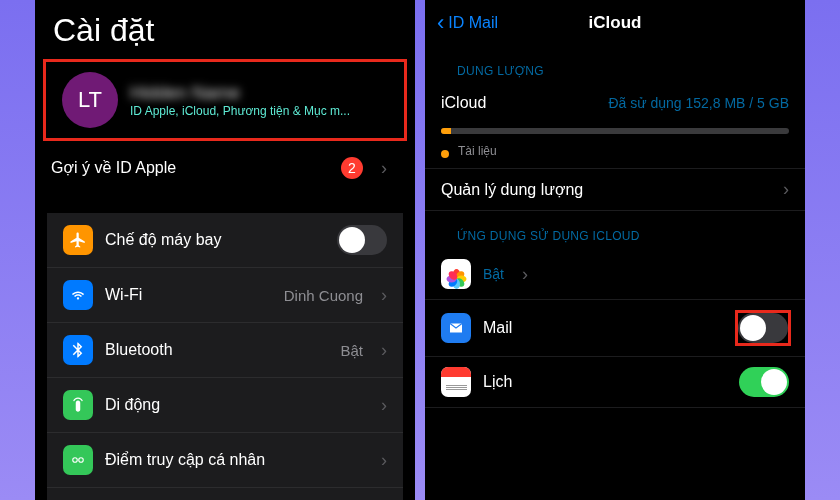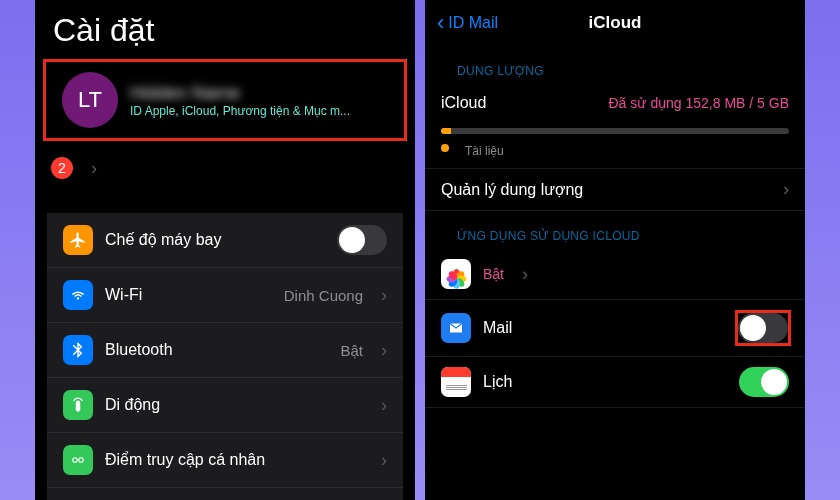--- a/index.html
+++ b/index.html
@@ -153,22 +153,22 @@
   margin: 6px 16px 10px;
   overflow: hidden;
 }
 .storage-fill {
   height: 100%;
   width: 3%;
   background: #ff9f0a;
 }
 .storage-legend {
   display: flex;
-  align-items: flex-start;
-  gap: 16px;
+  align-items: flex-end;
+  gap: 9px;
   padding: 0 16px 10px;
   font-size: 12px;
   color: #8e8e93;
 }
 .legend-dot {
   width: 8px; height: 8px;
   border-radius: 50%;
   background: #ff9f0a;
 }
 .highlight-red {
@@ -178,21 +178,21 @@
 }
 .row-right {
   display: flex;
   align-items: center;
   padding: 10px 16px;
   gap: 12px;
   font-size: 16px;
   border-bottom: 0.5px solid #1c1c1e;
 }
 .row-right .label { flex: 1; }
-.row-right .value { color: #ec4899; font-size: 14px; }
+.row-right .value { color: #0369a1; font-size: 14px; }
 
 
 .bg-orange { background: #ff9500; }
 .bg-blue { background: #007aff; }
 .bg-green { background: #34c759; }
 .bg-mail { background: #1f7cf1; }
 
 .photos-icon {
   width: 30px; height: 30px;
   border-radius: 7px;
@@ -248,20 +248,21 @@
   <div class="profile-row">
     <div class="avatar">LT</div>
     <div class="profile-text">
       <div class="profile-name">Hidden Name</div>
       <div class="profile-sub">ID Apple, iCloud, Phương tiện &amp; Mục m...</div>
     </div>
   </div>
 
   <div class="section section-first">
     <div class="row" style="background:#000;border-bottom:none;padding-left:4px;">
+      <span class="label">Gợi ý về ID Apple</span>
       <span class="badge">2</span>
       <span class="chevron">›</span>
     </div>
   </div>
 
   <div class="section" style="margin-top:22px;">
     <div class="row">
       <div class="icon-box bg-orange">
         <svg viewBox="0 0 24 24" fill="#fff">
             <path d="M21 16v-2l-8-5V3.5c0-.83-.67-1.5-1.5-1.5S10 2.67 10 3.5V9l-8 5v2l8-2.5V19l-2 1.5V22l3.5-1 3.5 1v-1.5L13 19v-5.5l8 2.5z"></path>

